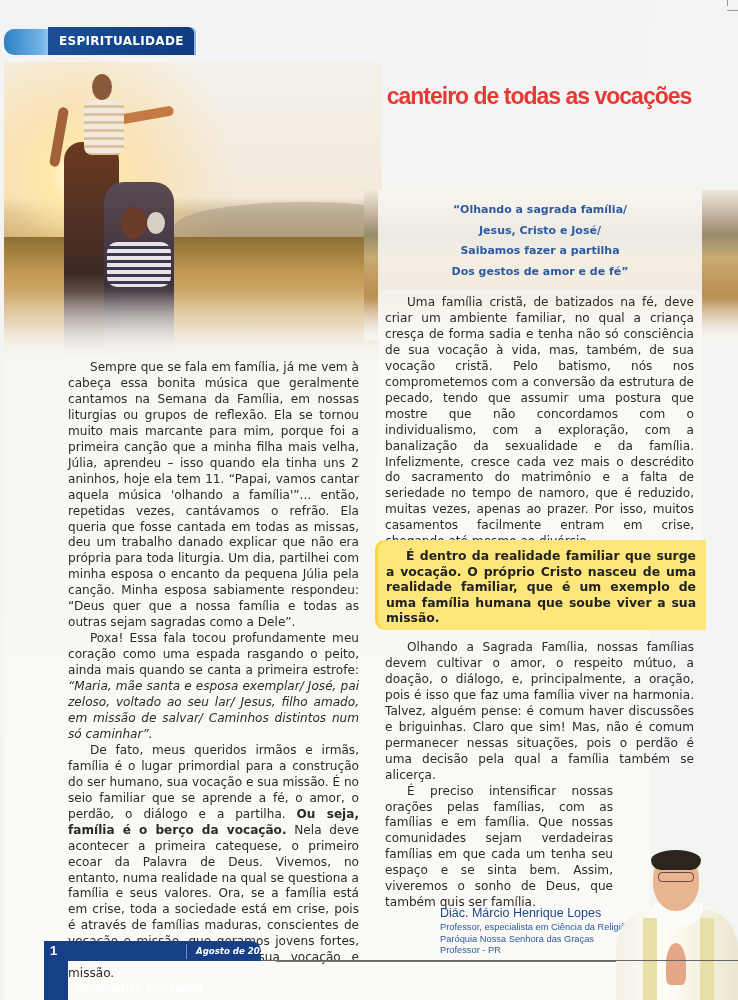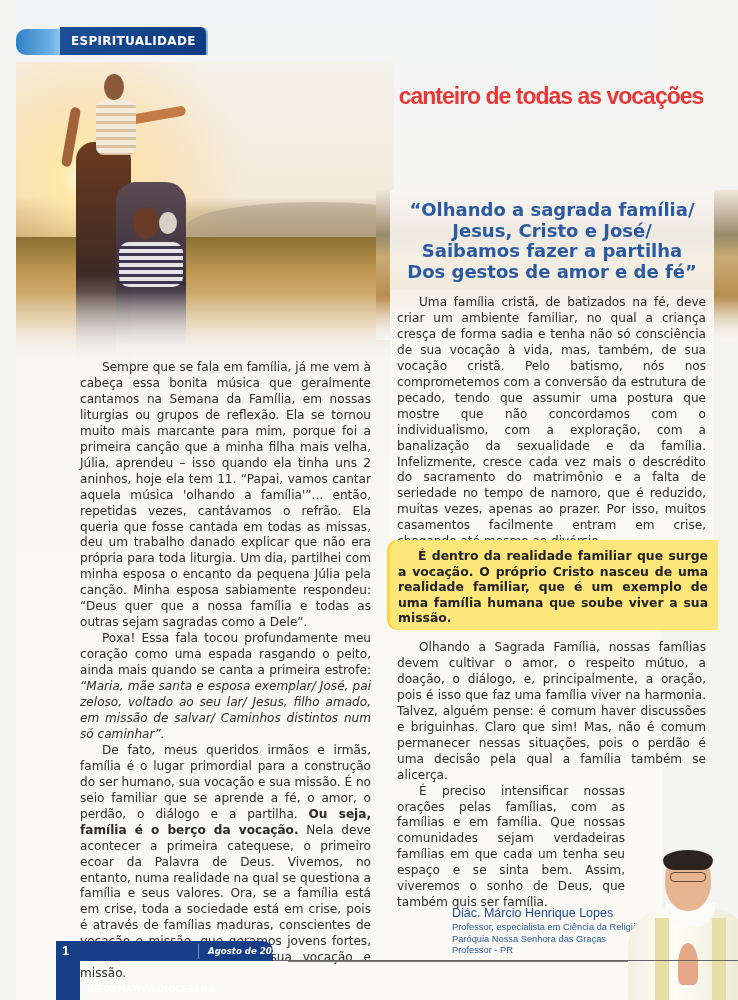--- a/index.html
+++ b/index.html
@@ -1,17 +1,17 @@
 <!DOCTYPE html>
 <html><head>
 <meta charset="utf-8">
 <style>
   html, body { margin:0; padding:0; }
   body { width:738px; height:1000px; position:relative; overflow:hidden; background:#f4f4f2; font-family:"DejaVu Sans", sans-serif; color:#2a2a2a; }
-  .page { position:absolute; left:16px; top:0; width:646px; height:1000px; background:linear-gradient(#f2f3f4, #f7f6f3 300px, #fbfaf7); }
+  .page { position:absolute; left:4px; top:0; width:646px; height:1000px; background:linear-gradient(#f2f3f4, #f7f6f3 300px, #fbfaf7); }
 
   
   .banner { position:absolute; left:0; top:27px; width:193px; height:28px; }
   .banner .light { position:absolute; left:0; top:2px; width:60px; height:26px; background:linear-gradient(90deg,#2f7fc4,#6fb3e6 60%, #cfe4f4); border-radius:10px 0 0 10px; }
   .banner .dark { position:absolute; left:44px; top:0; width:146px; height:28px; background:linear-gradient(90deg,#1b4f97,#0f3b80); border-radius:0 6px 0 0; box-shadow:2px 0 0 #8fb8e0; }
   .banner .label { position:absolute; left:55px; top:7px; color:#fff; font-weight:bold; font-size:12px; letter-spacing:0.3px; font-family:"DejaVu Sans", sans-serif; }
 
   
   .hero { position:absolute; left:0; top:62px; width:378px; height:300px; overflow:hidden;
     background:
@@ -36,21 +36,21 @@
     background:linear-gradient(#eee8dc 0, #bba892 20%, #958b6a 30%, #c9ab74 45%, #b98f52 70%, #e9dcc5 100%); }
   .rightbg .fade { position:absolute; left:0; bottom:0; width:100%; height:40px; background:linear-gradient(rgba(247,245,241,0), #f7f6f3); }
   .quote-box { position:absolute; left:374px; top:190px; width:324px; height:100px; background:rgba(249,247,242,0.88); }
   .text-box { position:absolute; left:374px; top:290px; width:324px; height:250px; background:rgba(250,249,245,0.92); }
 
   
   .title { position:absolute; left:380px; top:82px; width:310px; text-align:center; color:#e53935; font-family:"DejaVu Sans", sans-serif; }
   .title .main { display:block; font-size:43px; font-weight:bold; font-style:italic; line-height:48px; letter-spacing:-0.5px; }
   .title .sub { display:block; font-size:23px; font-weight:bold; line-height:28px; letter-spacing:-1px; font-family:"Liberation Sans", sans-serif; font-stretch:condensed; }
 
-  .quote { position:absolute; left:374px; top:200px; width:324px; text-align:center; color:#2c5aa0; font-weight:bold; font-size:18px; line-height:20.5px; font-family:"DejaVu Sans", sans-serif; }
+  .quote { position:absolute; left:374px; top:200px; width:324px; text-align:center; color:#2c5aa0; font-weight:bold; font-size:11px; line-height:20.5px; font-family:"DejaVu Sans", sans-serif; }
   .quote div { white-space:nowrap; }
 
   .col { position:absolute; font-family:"DejaVu Sans", sans-serif; font-size:12.1px; line-height:15.95px; color:#2b2b2b; text-align:justify; hyphens:manual; }
   .col p { margin:0; text-indent:22px; }
   .col .it { font-style:italic; }
   .col b { font-weight:bold; }
   .col-left { left:64px; top:360px; width:291px; }
   .col-right { left:381px; top:295px; width:309px; }
   .col-right2 { left:381px; top:640px; width:309px; }
 

